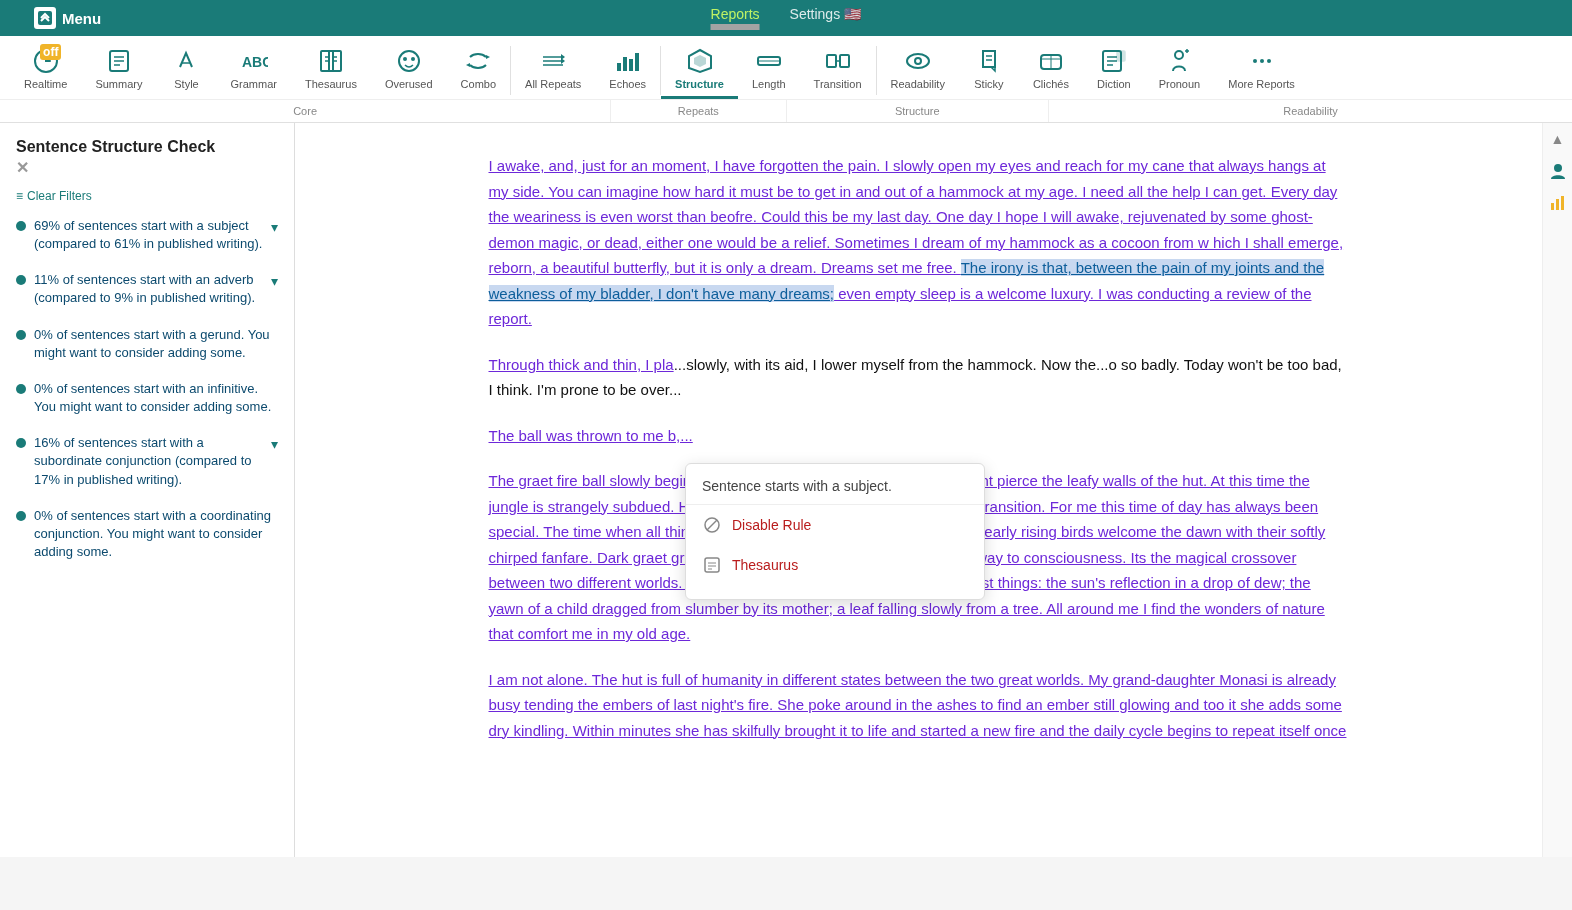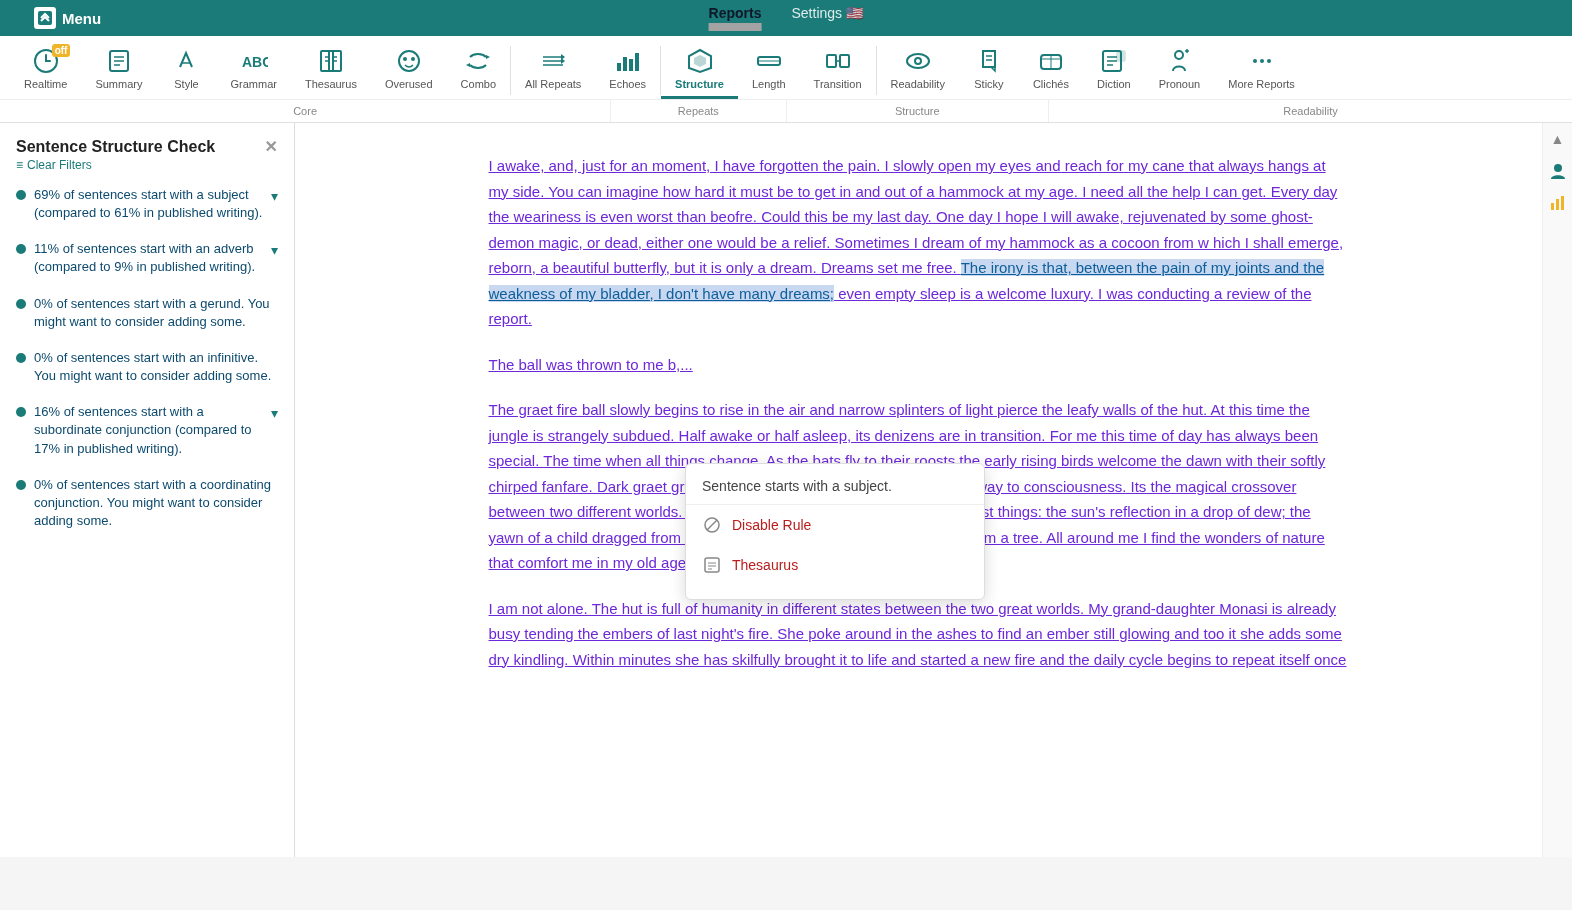--- a/index.html
+++ b/index.html
@@ -37,23 +37,23 @@
       display: flex;
       gap: 30px;
     }
     .top-nav .nav-center a {
       color: rgba(255,255,255,0.85);
       text-decoration: none;
       font-size: 14px;
       padding-bottom: 2px;
     }
     .top-nav .nav-center a.active {
-      color: #0f172a;
-      border-bottom: 8px solid #a3a3a3;
-      font-weight: bold;
+      color: #bef264;
+      border-bottom: 6px solid #a3a3a3;
+      font-weight: normal;
     }
 
     
     .toolbar {
       background: white;
       border-bottom: 1px solid #e0e0e0;
       display: flex;
       flex-direction: column;
     }
     .toolbar-icons {
@@ -85,24 +85,24 @@
     .toolbar-item .label {
       font-size: 11px;
       color: #555;
       margin-top: 2px;
       white-space: nowrap;
     }
     .toolbar-item.active .label { color: #1a7b78; font-weight: bold; }
     .off-badge {
       position: absolute;
       top: 2px;
-      right: 11px;
+      right: 20px;
       background: #f0b429;
       color: white;
-      font-size: 10px;
+      font-size: 12px;
       font-weight: bold;
       padding: 1px 3px;
       border-radius: 3px;
     }
 
     .toolbar-groups {
       display: flex;
       border-top: 1px solid #eee;
     }
     .toolbar-group {
@@ -138,21 +138,22 @@
       border-right: 1px solid #ddd;
       display: flex;
       flex-direction: column;
       overflow-y: auto;
       padding: 14px 16px;
     }
     .sidebar-header {
       display: flex;
       justify-content: space-between;
       align-items: flex-start;
-      margin-bottom: 0;
+      margin-bottom: 12px;
+      flex-direction: column;
     }
     .sidebar-title {
       font-size: 16px;
       font-weight: bold;
       color: #222;
       line-height: 1.3;
     }
     .close-btn {
       color: #999;
       cursor: pointer;
@@ -572,20 +573,23 @@
       <div class="stat-text">0% of sentences start with a coordinating conjunction. You might want to consider adding some.</div>
     </div>
   </div>
 
   <div class="content-area">
     <div class="text-content">
       <p>
         <span class="text-underline">I awake, and, just for an moment, I have forgotten the pain. I slowly open my eyes and reach for my cane that always hangs at my side. You can imagine how hard it must be to get in and out of a hammock at my age. I need all the help I can get. Every day the weariness is even worst than beofre. Could this be my last day. One day I hope I will awake, rejuvenated by some ghost-demon magic, or dead, either one would be a relief. Sometimes I dream of my hammock as a cocoon from w hich I shall emerge, reborn, a beautiful butterfly, but it is only a dream. Dreams set me free. </span><span class="highlight-blue">The irony is that, between the pain of my joints and the weakness of my bladder, I don't have many dreams;</span><span class="text-underline"> even empty sleep is a welcome luxury. I was conducting a review of the report.</span>
       </p>
 
+      <p>
+        <span class="text-underline">Through thick and thin, I pla</span>...slowly, with its aid, I lower myself from the hammock. Now the...o so badly. Today won't be too bad, I think. I'm prone to be over...
+      </p>
 
       <p>
         <span class="text-underline">The ball was thrown to me b,...</span>
       </p>
 
       <p>
         <span class="text-underline">The graet fire ball slowly begins to rise in the air and narrow splinters of light pierce the leafy walls of the hut. At this time the jungle is strangely subdued. Half awake or half asleep, its denizens are in transition. For me this time of day has always been special. The time when all things change. As the bats fly to their roosts the early rising birds welcome the dawn with their softly chirped fanfare. Dark graet gradually becomes light, and my dreams give way to consciousness. Its the magical crossover between two different worlds. At this time of day I can find joy in the simplest things: the sun's reflection in a drop of dew; the yawn of a child dragged from slumber by its mother; a leaf falling slowly from a tree. All around me I find the wonders of nature that comfort me in my old age.</span>
       </p>
 
       <p>

